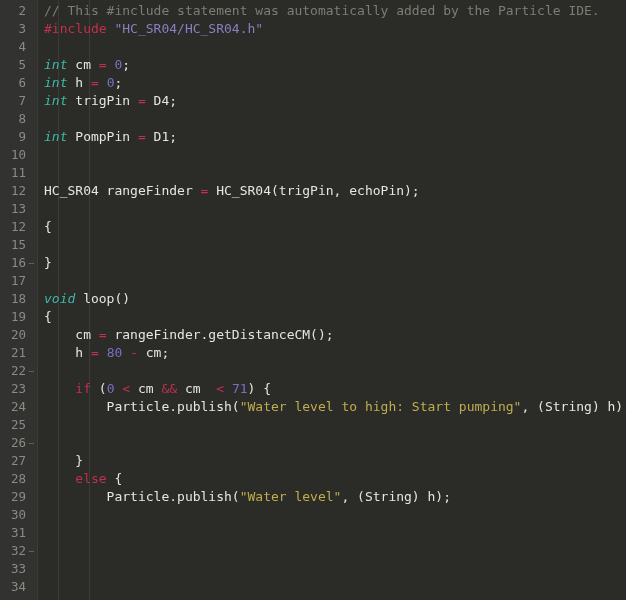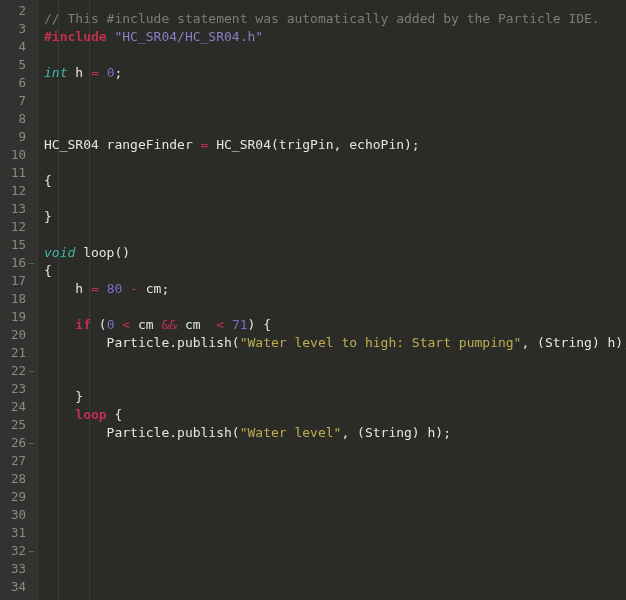--- a/index.html
+++ b/index.html
@@ -41,42 +41,42 @@
     width:7px; height:18px;
     line-height:18px;
     text-align:center;
     font-size:9px;
     color:#7d7d74;
   }
   
   #code {
     flex:1 1 auto;
     position:relative;
-    padding-top:10px;
+    padding-top:2px;
     padding-left:6px;
     overflow:hidden;
   }
   .guide {
     position:absolute;
     top:0; bottom:0;
     width:1px;
     background:#3b3b37;
     z-index:0;
   }
   .cline {
     position:relative;
     height:18px;
     line-height:18px;
     font-size:13px;
     color:#e6e6e0;
     white-space:pre;
     z-index:1;
   }
   
-  .kw       { color:#c0304f;font-weight:bold; }            
+  .kw       { color:#c0304f; }            
   .type     { color:#3fb8a8; font-style:italic; }  
   .op       { color:#c0304f; }            
   .num      { color:#7a6fc4; }            
   .str      { color:#bfae4e; }            
   .pathstr  { color:#8a7fc0; }            
   .com      { color:#7d7d74; }            
   .pl       { color:#e6e6e0; }            
 </style>
 </head>
 <body>
@@ -119,37 +119,41 @@
       <div class="gline">34</div>
       <div class="gline">35</div>
     </div>
 
   <div id="code">
       <div class="guide" style="left: 19.64px;"></div>
       <div class="guide" style="left: 50.92px;"></div>
       <div class="cline"><span class="com">// This #include statement was automatically added by the Particle IDE.</span></div>
       <div class="cline"><span class="kw">#include </span><span class="pathstr">"HC_SR04/HC_SR04.h"</span></div>
       <div class="cline"></div>
+      <div class="cline"><span class="type">int</span><span class="pl"> cm </span><span class="op">=</span><span class="pl"> </span><span class="num">0</span><span class="pl">;</span></div>
       <div class="cline"><span class="type">int</span><span class="pl"> h </span><span class="op">=</span><span class="pl"> </span><span class="num">0</span><span class="pl">;</span></div>
+      <div class="cline"><span class="type">int</span><span class="pl"> trigPin </span><span class="op">=</span><span class="pl"> D4;</span></div>
       <div class="cline"></div>
+      <div class="cline"><span class="type">int</span><span class="pl"> PompPin </span><span class="op">=</span><span class="pl"> D1;</span></div>
       <div class="cline"></div>
       <div class="cline"></div>
       <div class="cline"><span class="pl">HC_SR04 rangeFinder </span><span class="op">=</span><span class="pl"> HC_SR04(trigPin, echoPin);</span></div>
       <div class="cline"></div>
       <div class="cline"><span class="pl">{</span></div>
       <div class="cline"></div>
       <div class="cline"><span class="pl">}</span></div>
       <div class="cline"></div>
       <div class="cline"><span class="type">void</span><span class="pl"> loop()</span></div>
       <div class="cline"><span class="pl">{</span></div>
+      <div class="cline"><span class="pl">    cm </span><span class="op">=</span><span class="pl"> rangeFinder.getDistanceCM();</span></div>
       <div class="cline"><span class="pl">    h </span><span class="op">=</span><span class="pl"> </span><span class="num">80</span><span class="pl"> </span><span class="op">-</span><span class="pl"> cm;</span></div>
       <div class="cline"></div>
       <div class="cline"><span class="pl">    </span><span class="kw">if</span><span class="pl"> (</span><span class="num">0</span><span class="pl"> </span><span class="op">&lt;</span><span class="pl"> cm </span><span class="op">&amp;&amp;</span><span class="pl"> cm  </span><span class="op">&lt;</span><span class="pl"> </span><span class="num">71</span><span class="pl">) {</span></div>
       <div class="cline"><span class="pl">        Particle.publish(</span><span class="str">"Water level to high: Start pumping"</span><span class="pl">, (String) h);</span></div>
       <div class="cline"></div>
       <div class="cline"></div>
       <div class="cline"><span class="pl">    }</span></div>
-      <div class="cline"><span class="pl">    </span><span class="kw">loop</span><span class="pl"> {</span></div>
+      <div class="cline"><span class="pl">    </span><span class="kw">else</span><span class="pl"> {</span></div>
       <div class="cline"><span class="pl">        Particle.publish(</span><span class="str">"Water level"</span><span class="pl">, (String) h);</span></div>
       <div class="cline"></div>
     </div>
 
 </div>
 
 </body></html>

